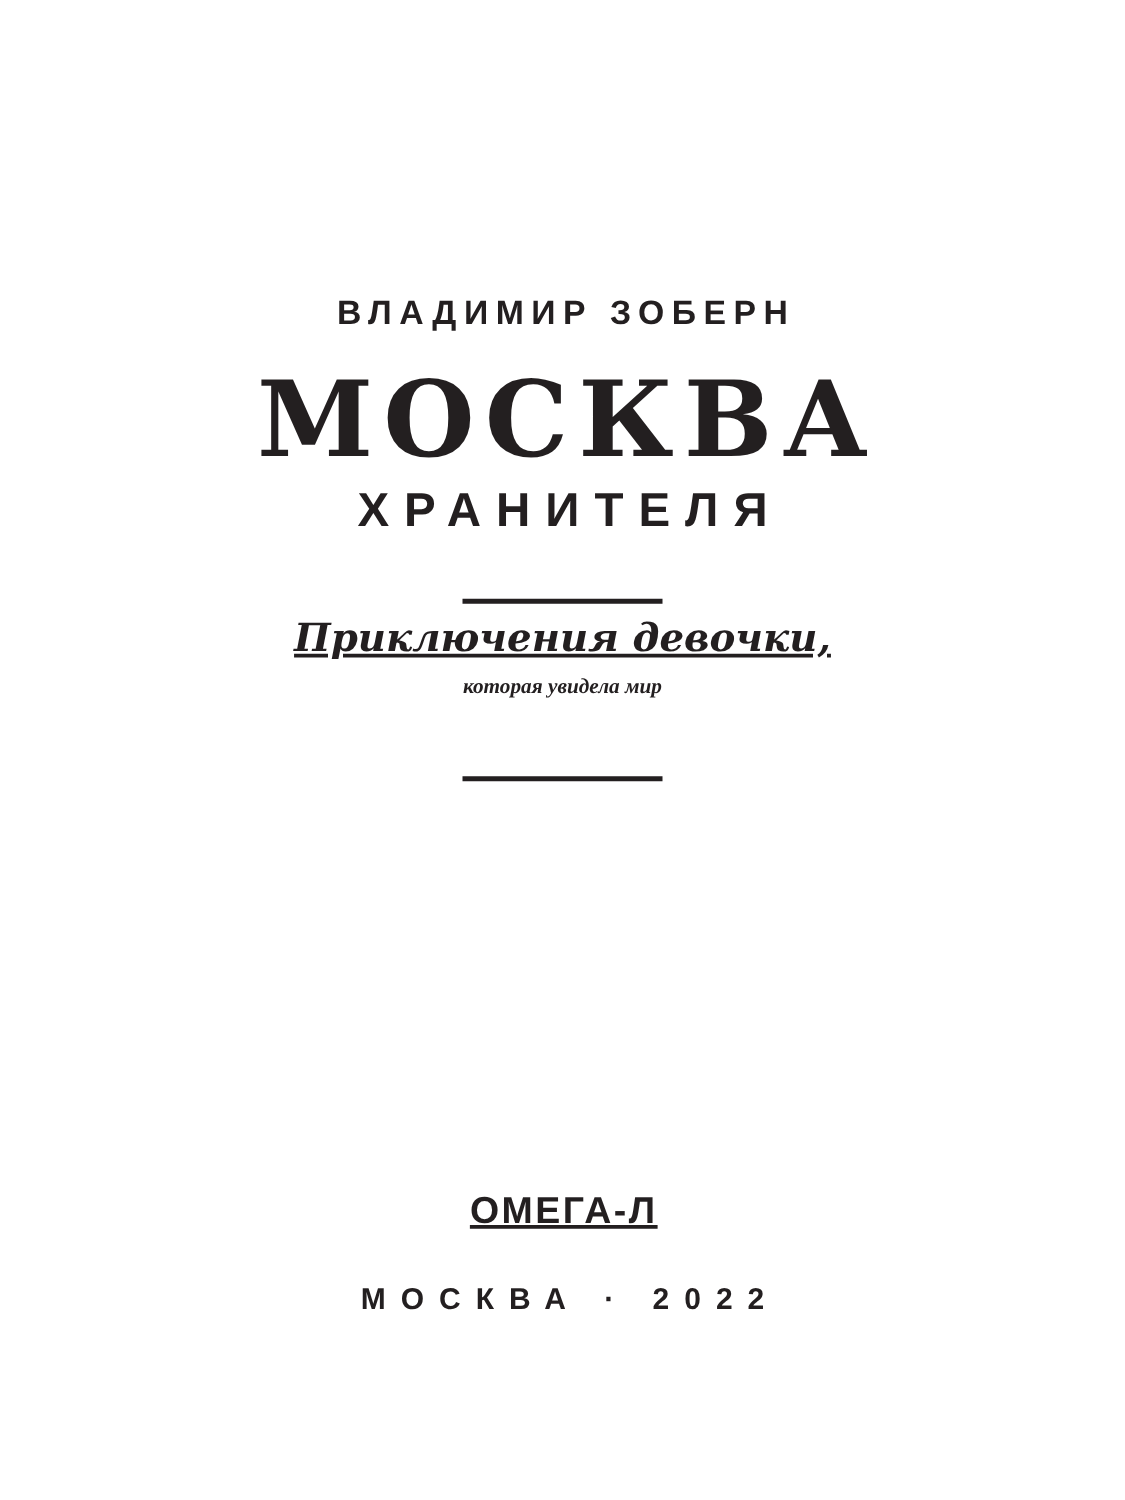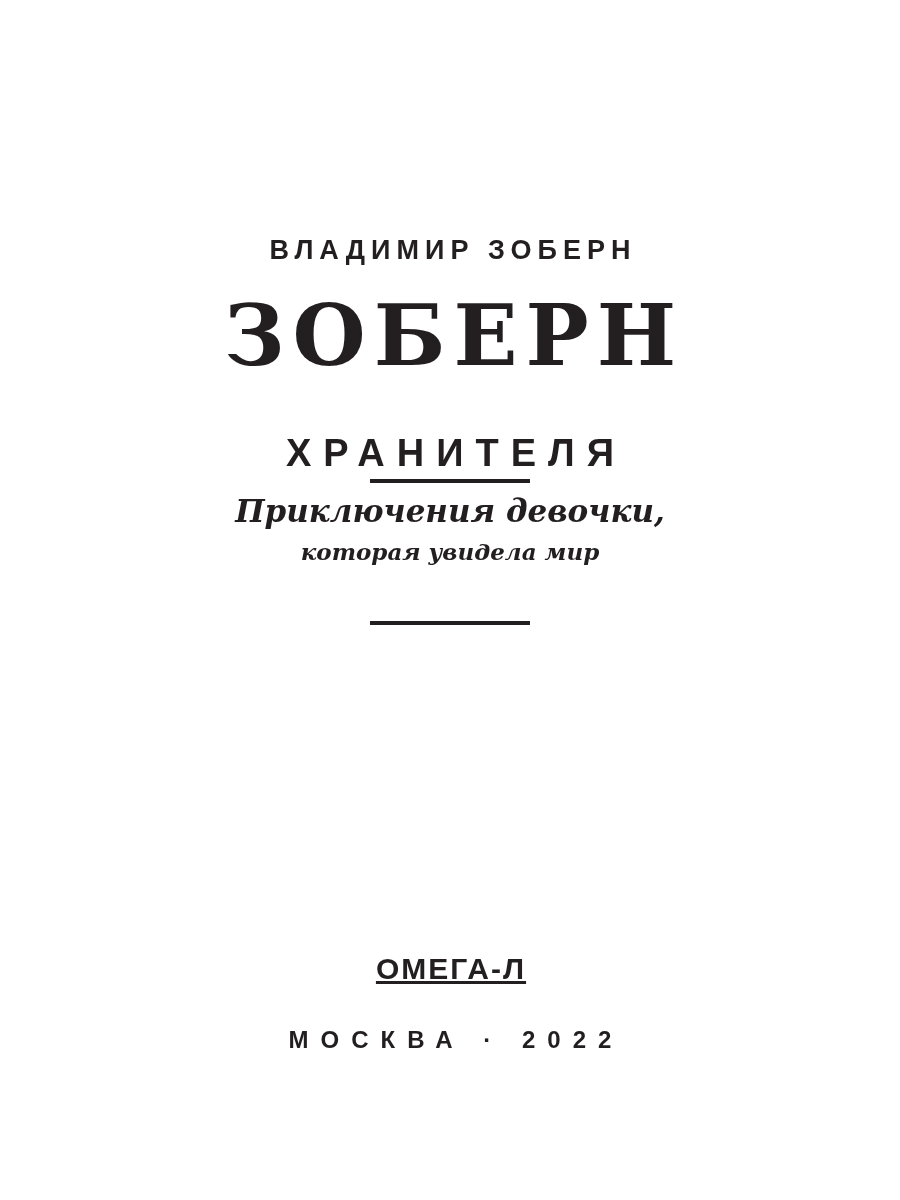--- a/index.html
+++ b/index.html
@@ -40,21 +40,20 @@
     letter-spacing: 8px;
     text-indent: 8px;
   }
   .title-sub {
     top: 388px;
     font-family: "Liberation Sans", sans-serif;
     font-weight: 700;
     font-size: 38px;
     letter-spacing: 12px;
     text-indent: 12px;
-    margin-top: 44px;
   }
   .rule {
     position: absolute;
     left: 50%;
     transform: translateX(-50%);
     width: 160px;
     height: 4px;
     background: #231f20;
   }
   .rule-top { top: 479px; }
@@ -62,25 +61,27 @@
   .subtitle {
     top: 496px;
     font-family: "DejaVu Serif", serif;
     font-style: italic;
     font-weight: 600;
     line-height: 1;
   }
   .subtitle .line-1 {
     font-size: 31px;
     margin-bottom: 13px;
+    text-decoration: underline;
   }
   .subtitle .line-2,
   .subtitle .line-3 {
-    font-size: 23px;
+    font-size: 17px;
     margin-bottom: 8px;
+    font-family: Liberation Serif, serif;
   }
   .publisher {
     top: 952px;
     font-family: "Liberation Sans", sans-serif;
     font-weight: 800;
     font-size: 30px;
     letter-spacing: 2px;
     text-indent: 2px;
     text-decoration: underline;
   }
@@ -93,21 +94,21 @@
     text-indent: 12px;
   }
 </style>
 </head>
 <body>
 
 <div class="page">
 
   <div class="centered author">ВЛАДИМИР ЗОБЕРН</div>
 
-  <div class="centered title-main">ЗОБЕРН</div>
+  <div class="centered title-main">МОСКВА</div>
 
   <div class="centered title-sub">ХРАНИТЕЛЯ</div>
 
   <div class="rule rule-top"></div>
 
   <div class="centered subtitle">
     <div class="line-1">Приключения девочки,</div>
     <div class="line-2">которая увидела мир</div>
   </div>
 

